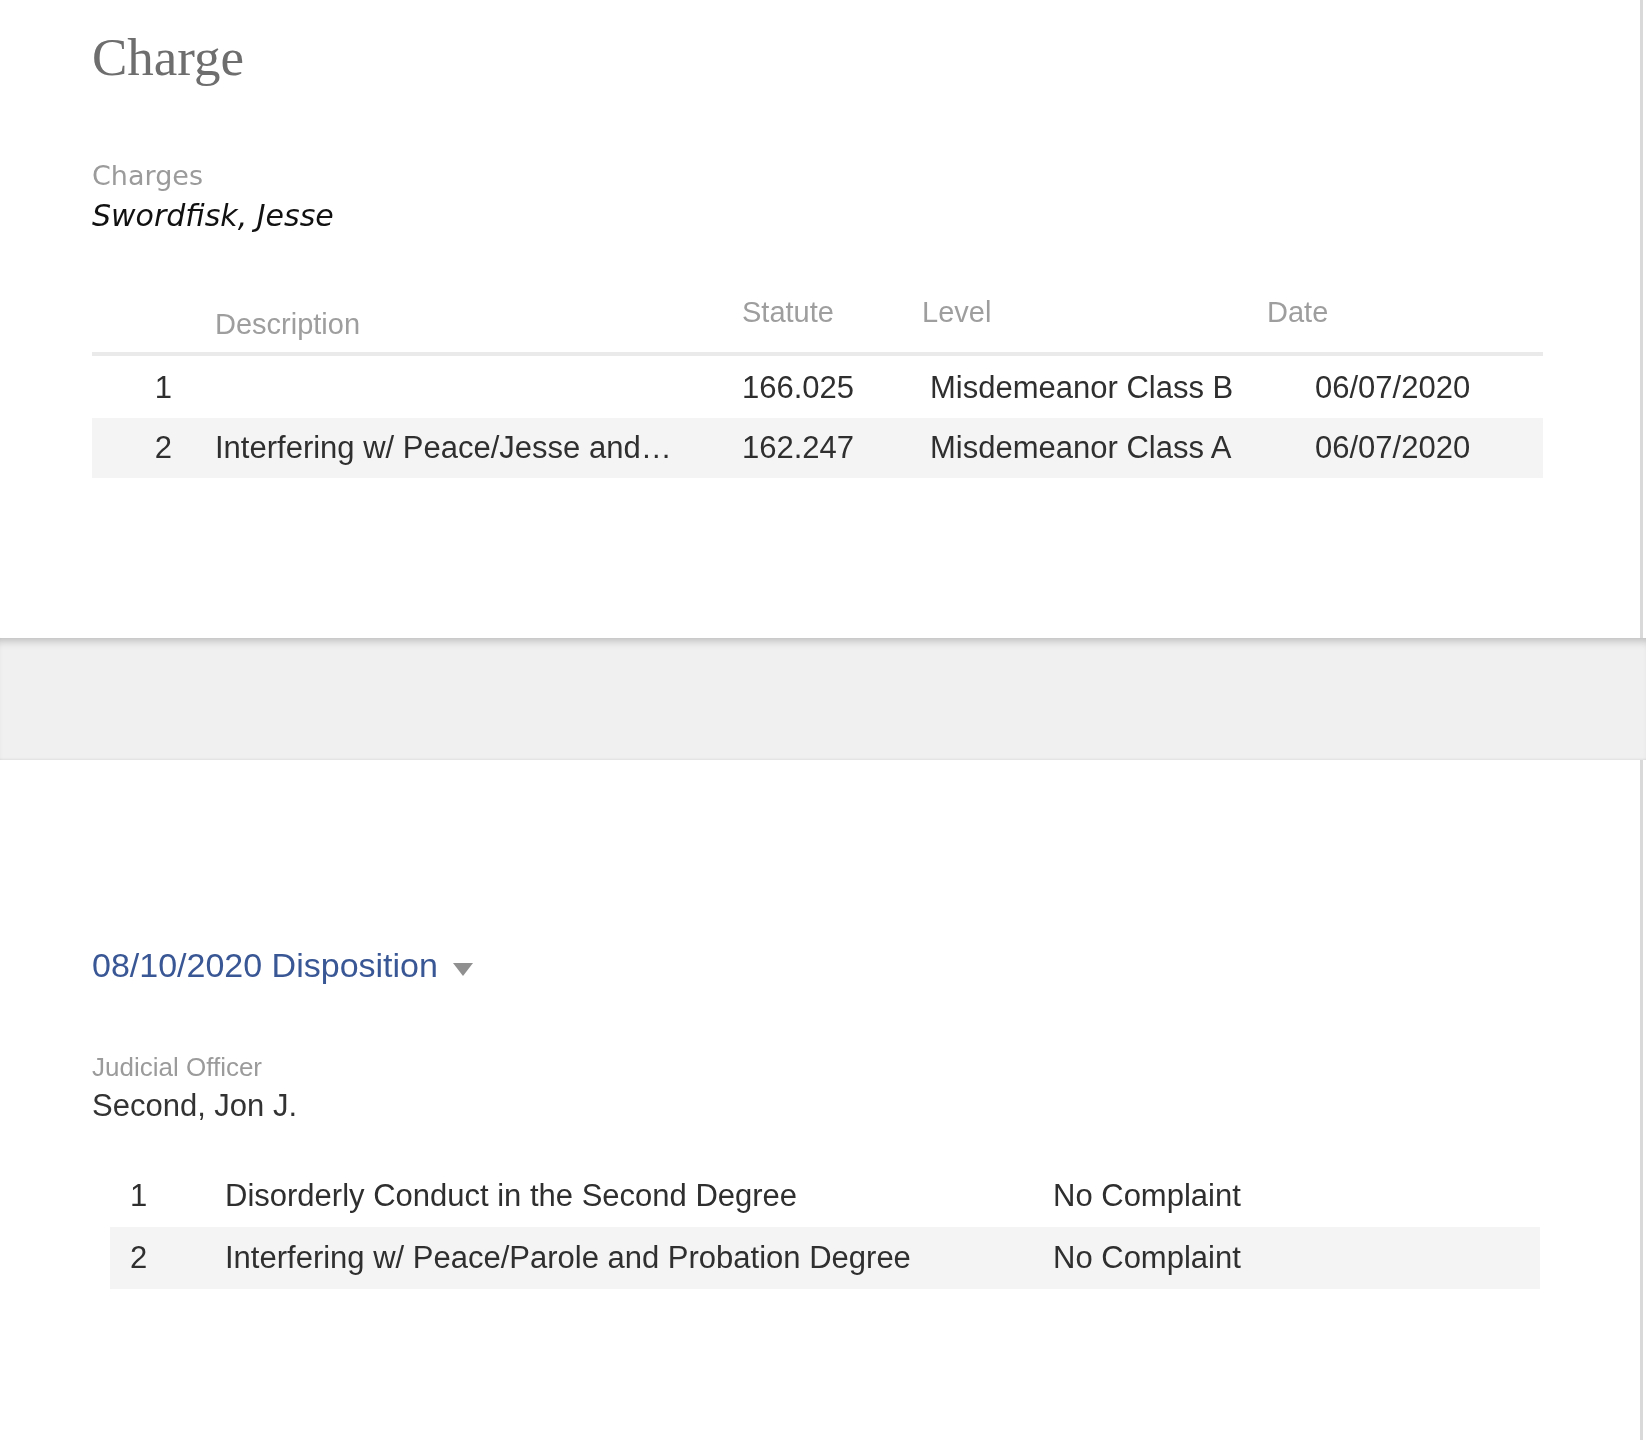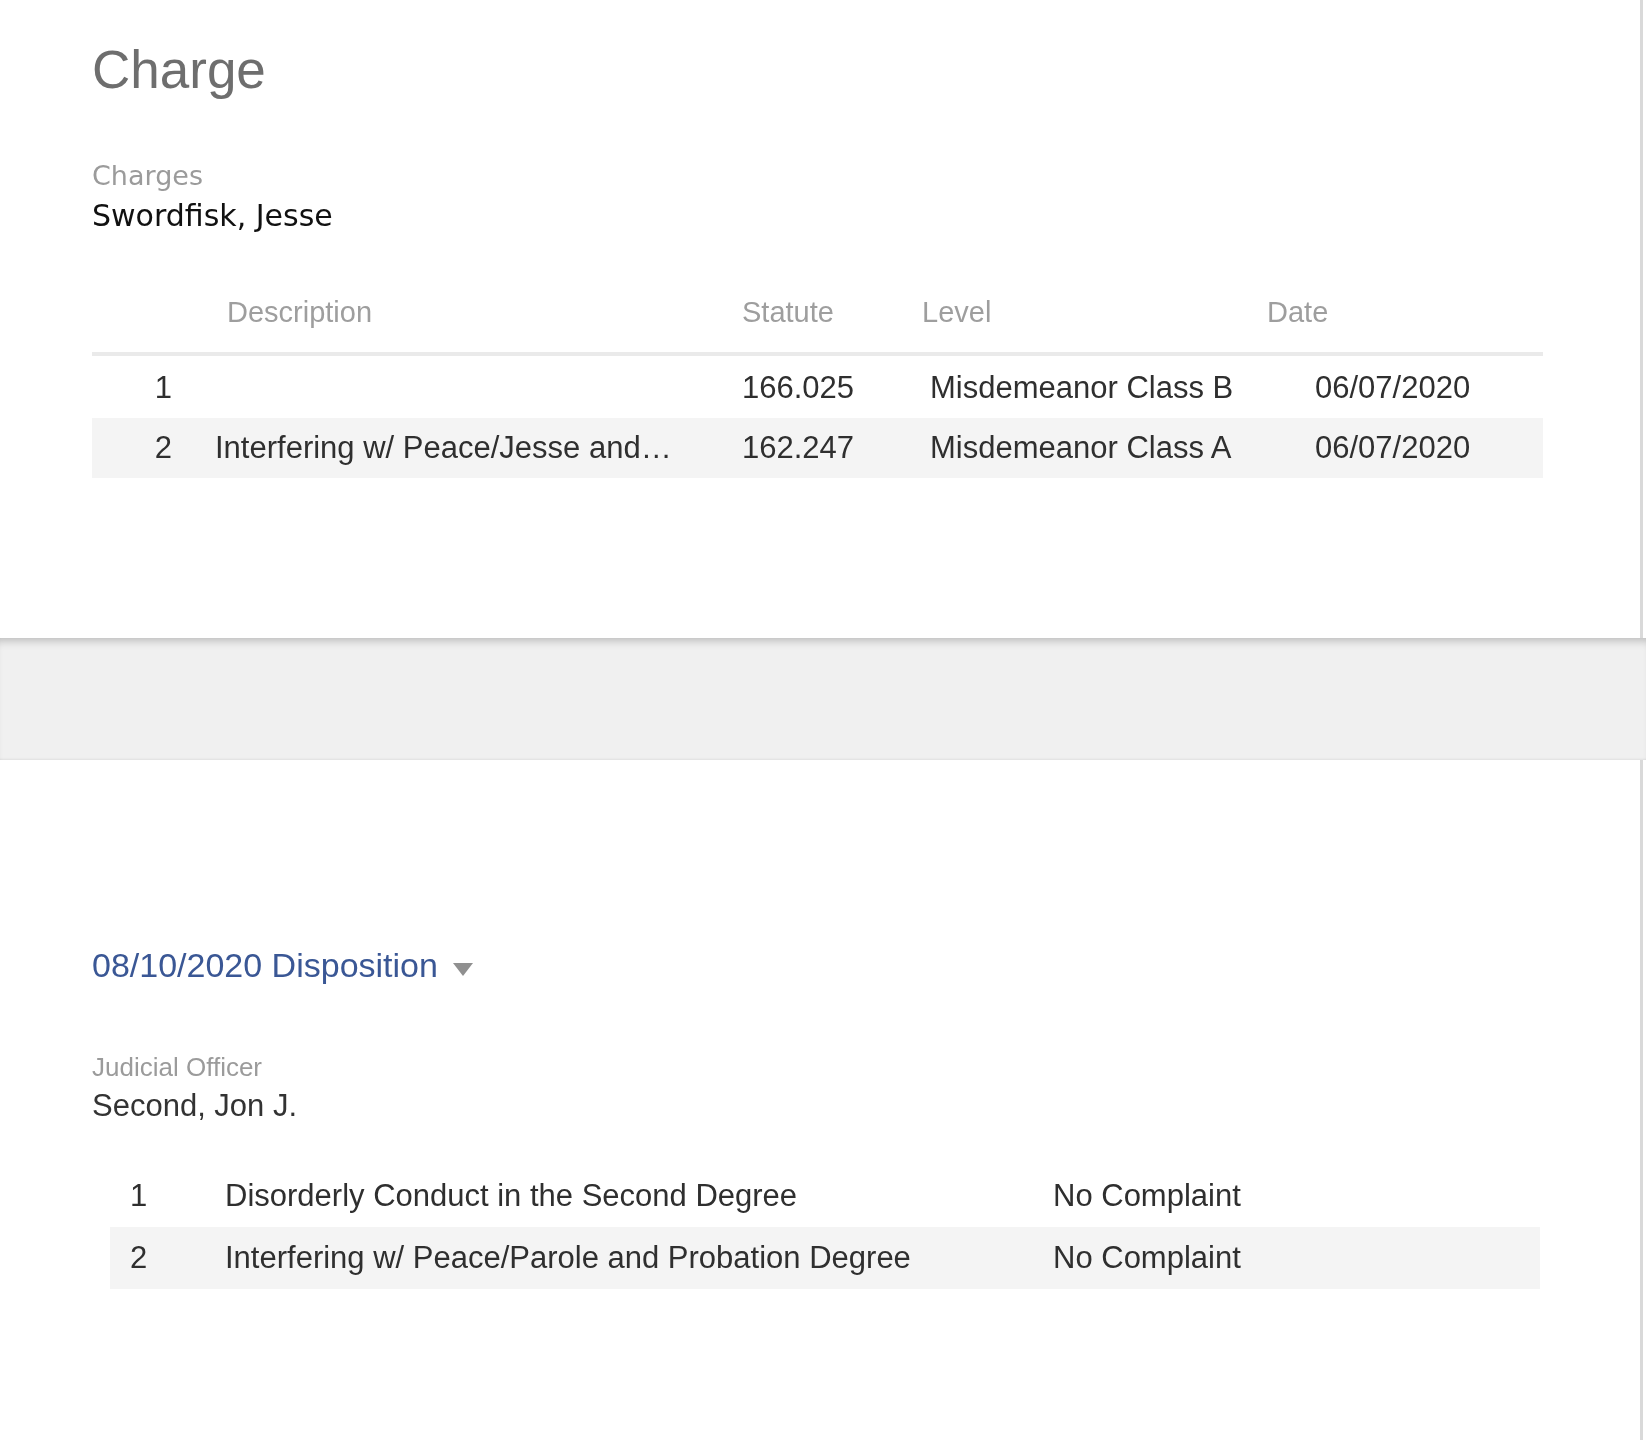--- a/index.html
+++ b/index.html
@@ -27,37 +27,37 @@
     box-shadow: inset 0 9px 8px -6px rgba(0,0,0,0.22),
                 inset 0 -2px 3px -2px rgba(0,0,0,0.14);
   }
 
   
   .card-title {
     position: absolute; left: 92px; margin: 0;
     font-weight: 400; font-size: 53px; line-height: 1.12;
     color: #6e6e6e; white-space: nowrap;
   }
-  .card-charge .card-title { top: 40px; }
+  .card-charge .card-title { top: 28px; font-family: Liberation Serif, serif; }
   .card-disposition .card-title { top: 62px; }
 
   .field-label { position: absolute; left: 92px; color: #9b9b9b; white-space: nowrap; }
   .charges-label { top: 160px; font-size: 27px; font-family: "DejaVu Sans", sans-serif; }
   .defendant-name {
     position: absolute; left: 92px; top: 198px;
     font-size: 30px; color: #111111;
-    font-family: "DejaVu Sans", sans-serif; white-space: nowrap;
+    font-family: "DejaVu Sans", sans-serif; white-space: nowrap; font-style: italic;
   }
 
   
   .th {
     position: absolute; top: 296px;
     font-size: 29px; color: #9e9e9e; white-space: nowrap;
   }
-  .th-desc    { left: 227px; }
+  .th-desc    { left: 215px; margin-top: 12px; }
   .th-statute { left: 742px; }
   .th-level   { left: 922px; }
   .th-date    { left: 1267px; }
 
   .header-rule {
     position: absolute; left: 92px; top: 352px;
     width: 1451px; height: 4px; background: #eaeaea;
   }
 
   .trow { position: absolute; left: 92px; width: 1451px; height: 60px; }

